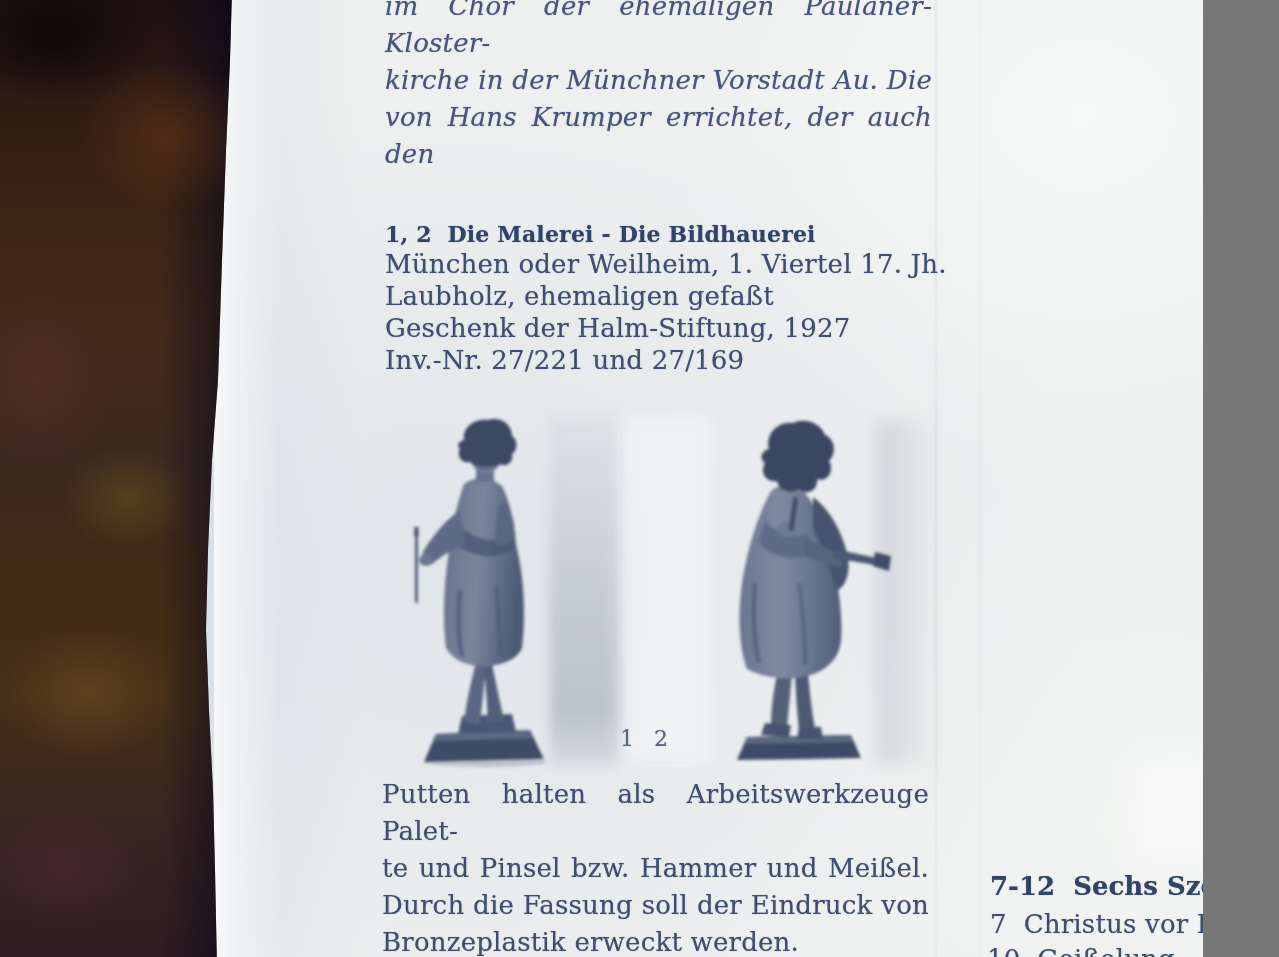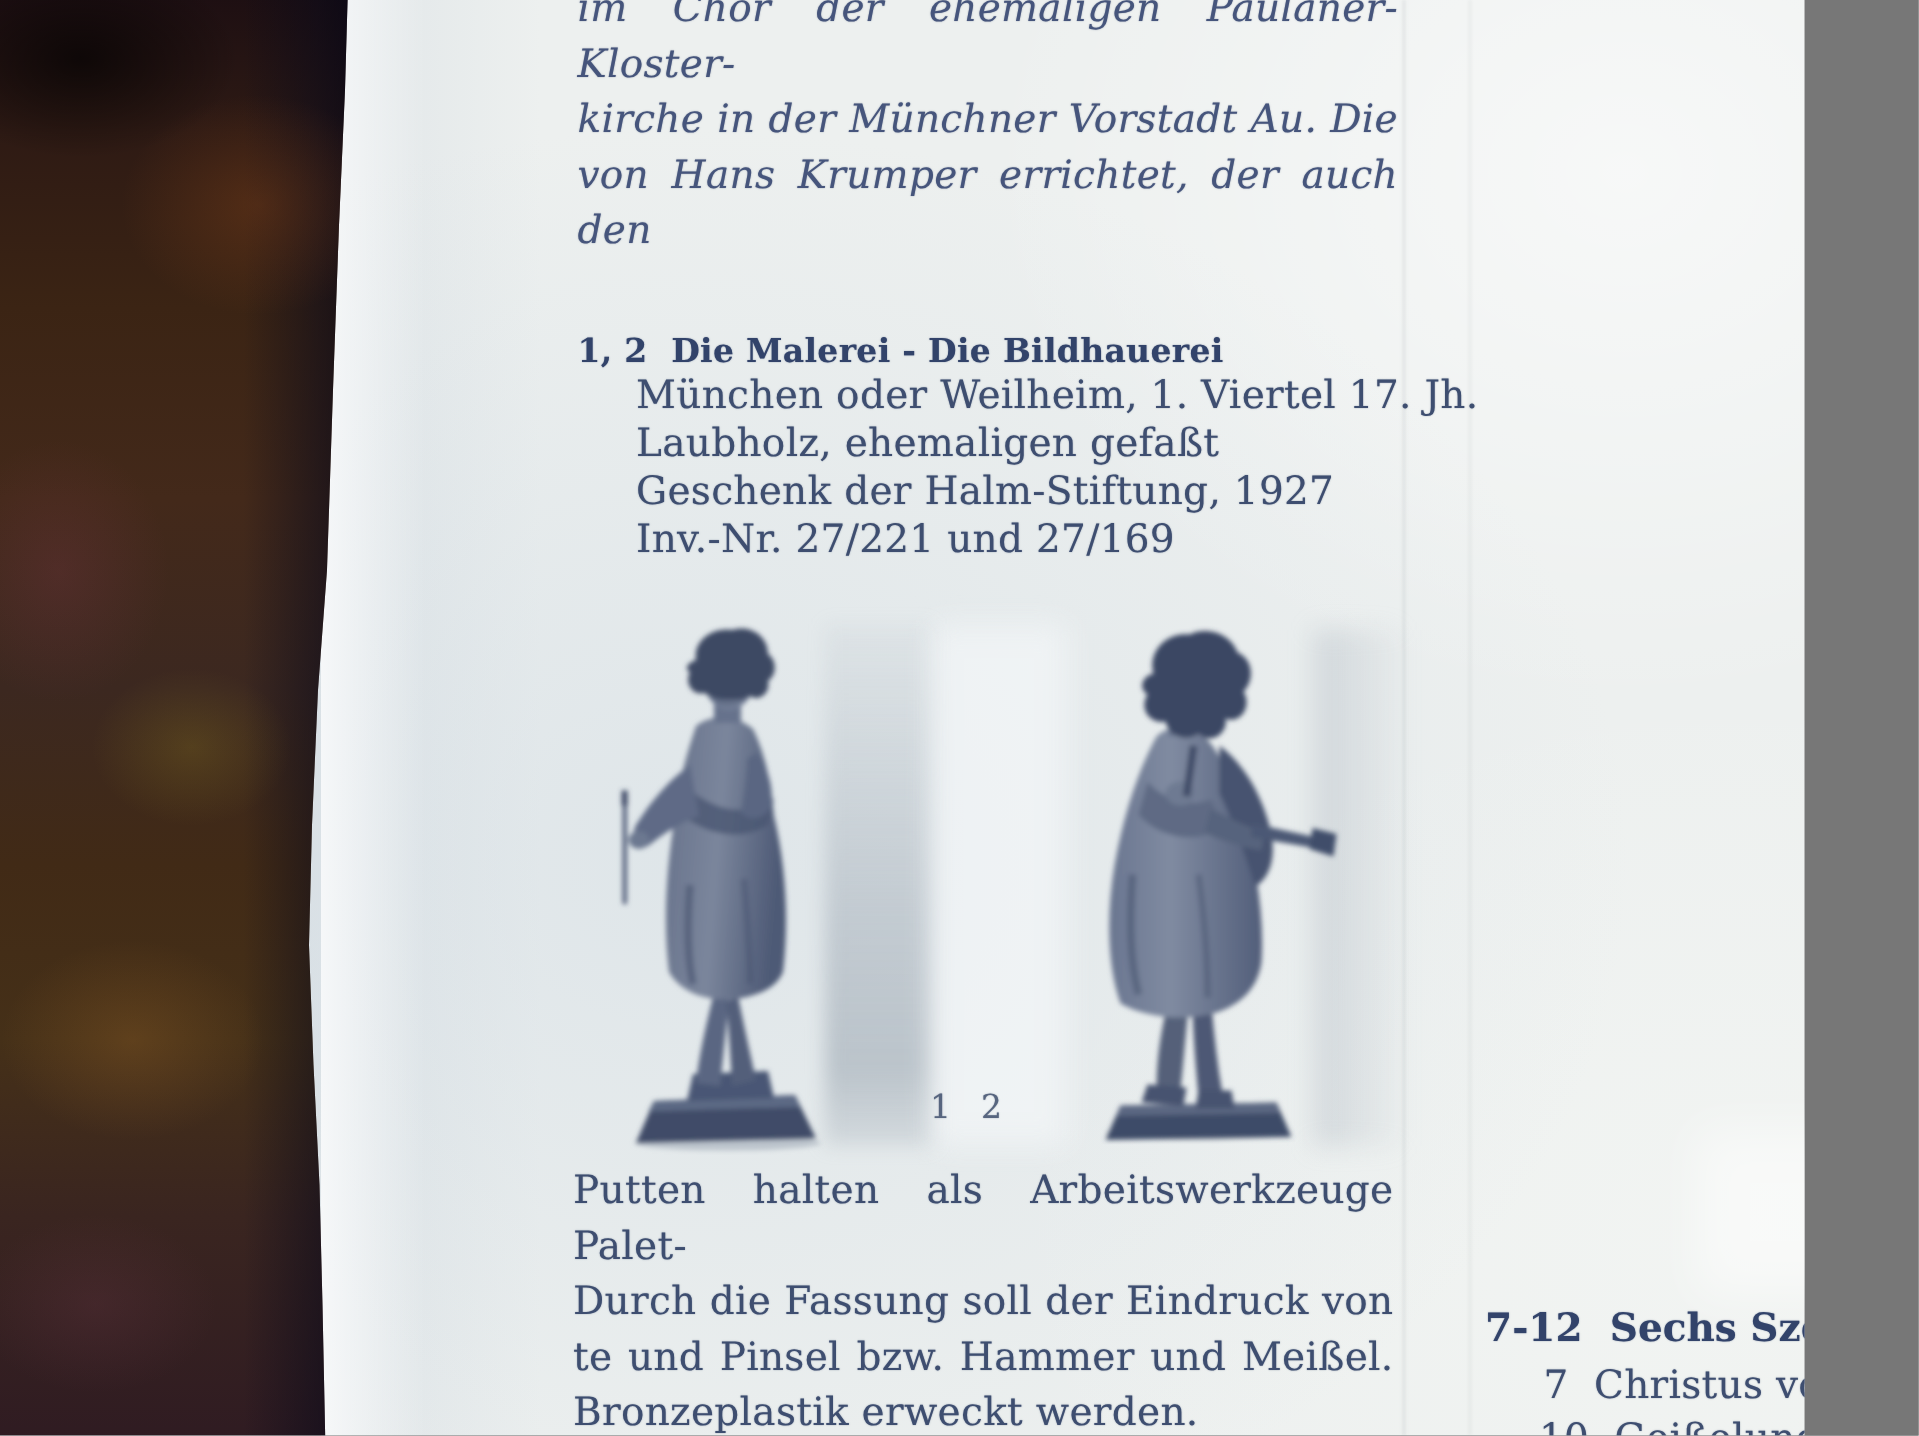--- a/index.html
+++ b/index.html
@@ -37,21 +37,21 @@
       radial-gradient(95px 75px at 56% 52%, rgba(162,142,32,0.22), transparent 70%),
       radial-gradient(125px 95px at 40% 72%, rgba(172,112,42,0.25), transparent 70%),
       radial-gradient(115px 85px at 30% 90%, rgba(122,62,82,0.2), transparent 70%),
       linear-gradient(90deg, rgba(0,0,0,0) 70%, rgba(10,10,26,0.5) 90%, rgba(6,6,22,0.68) 100%),
       linear-gradient(180deg,#1c0e12 0%,#2e1a14 10%,#3b2414 22%,#43291a 35%,#3c2820 48%,#412a16 60%,#453018 72%,#3a2520 84%,#2f1b22 100%);
   }
 
   
   .line{position:relative;color:#3e4e70;font-size:26px;line-height:37px;
     text-shadow:0 0 1px rgba(62,78,112,0.55);letter-spacing:0.2px;}
-  .pre{white-space:pre;margin-left:39px;}
+  .pre{white-space:pre;}
   .just{width:547px;text-align:justify;text-align-last:justify;}
   .it{font-style:italic;color:#46557c;}
   .intro{position:absolute;left:385px;top:-12px;width:547px;}
   .entry-heading{position:absolute;left:385px;top:218px;margin:0;
     font-size:22px;line-height:32px;font-weight:700;color:#32436a;
     text-shadow:0 0 1px rgba(50,67,106,0.55);white-space:pre;letter-spacing:0.2px;}
   .entry-details{position:absolute;left:385px;top:248px;width:560px;}
   .entry-details .line{line-height:32px;}
   .caption{position:absolute;left:382px;top:776px;width:547px;}
   .col-right-head{position:absolute;left:990px;top:870px;margin:0;
@@ -172,22 +172,22 @@
       <ellipse cx="84" cy="52" rx="13" ry="15" fill="#75819a"></ellipse>
       <path d="M74,36 C70,22 82,8 98,10 C110,4 126,10 130,22 C140,26 142,40 134,48 C140,58 132,70 122,66 C124,76 112,84 104,76 C96,82 84,78 82,68 C72,70 64,60 70,50 C64,46 66,38 74,36 Z" fill="#3b4763"></path>
     </g>
   </svg>
 
   <div class="fig-num n1">1</div>
   <div class="fig-num n2">2</div>
 
   <div class="caption">
     <div class="line just">Putten halten als Arbeitswerkzeuge Palet-</div>
+    <div class="line just">te und Pinsel bzw. Hammer und Meißel.</div>
     <div class="line just">Durch die Fassung soll der Eindruck von</div>
-    <div class="line just">te und Pinsel bzw. Hammer und Meißel.</div>
     <div class="line">Bronzeplastik erweckt werden.</div>
   </div>
 
   <h2 class="col-right-head">7-12  Sechs Szenen aus</h2>
   <div class="line pre rline2">7  Christus vor Kaiphas</div>
   <div class="line pre rline3">10  Geißelung – 11  D</div>
 
   <div class="backdrop"></div>
 
 </div>

